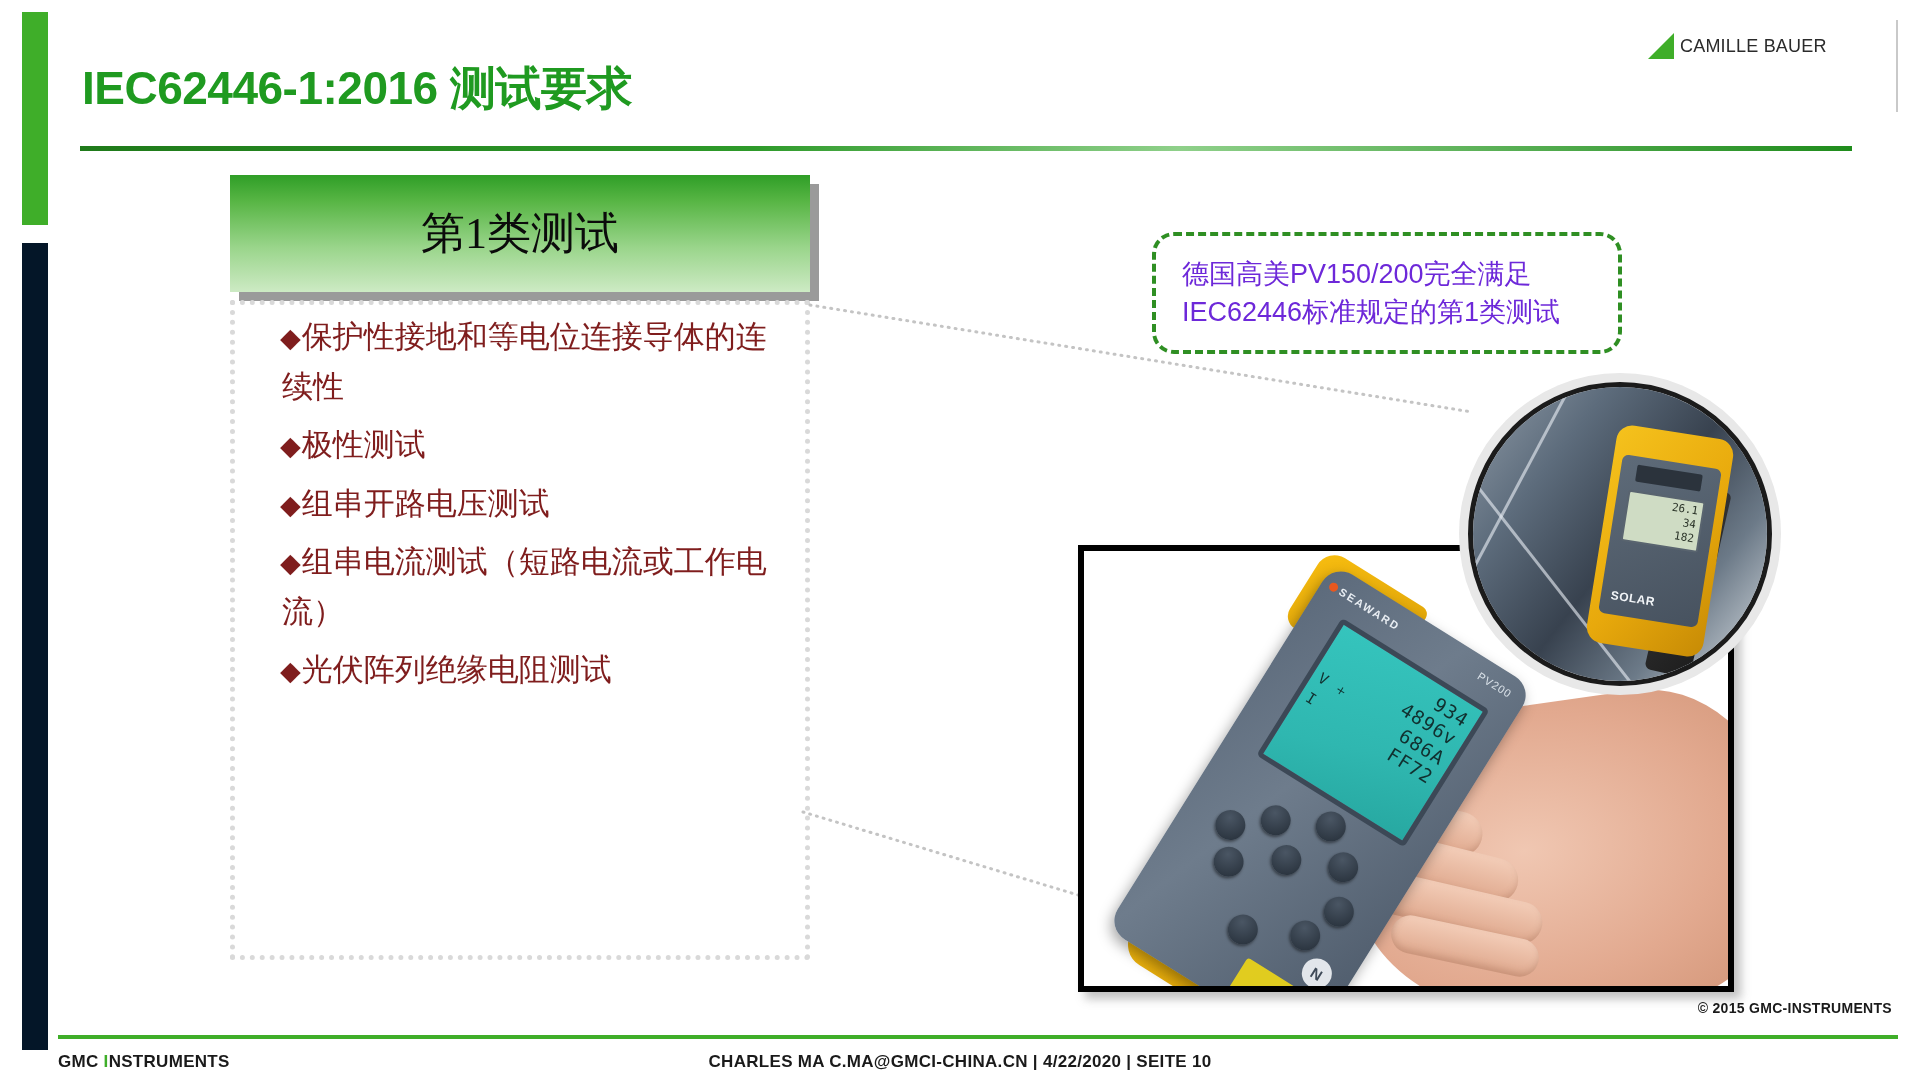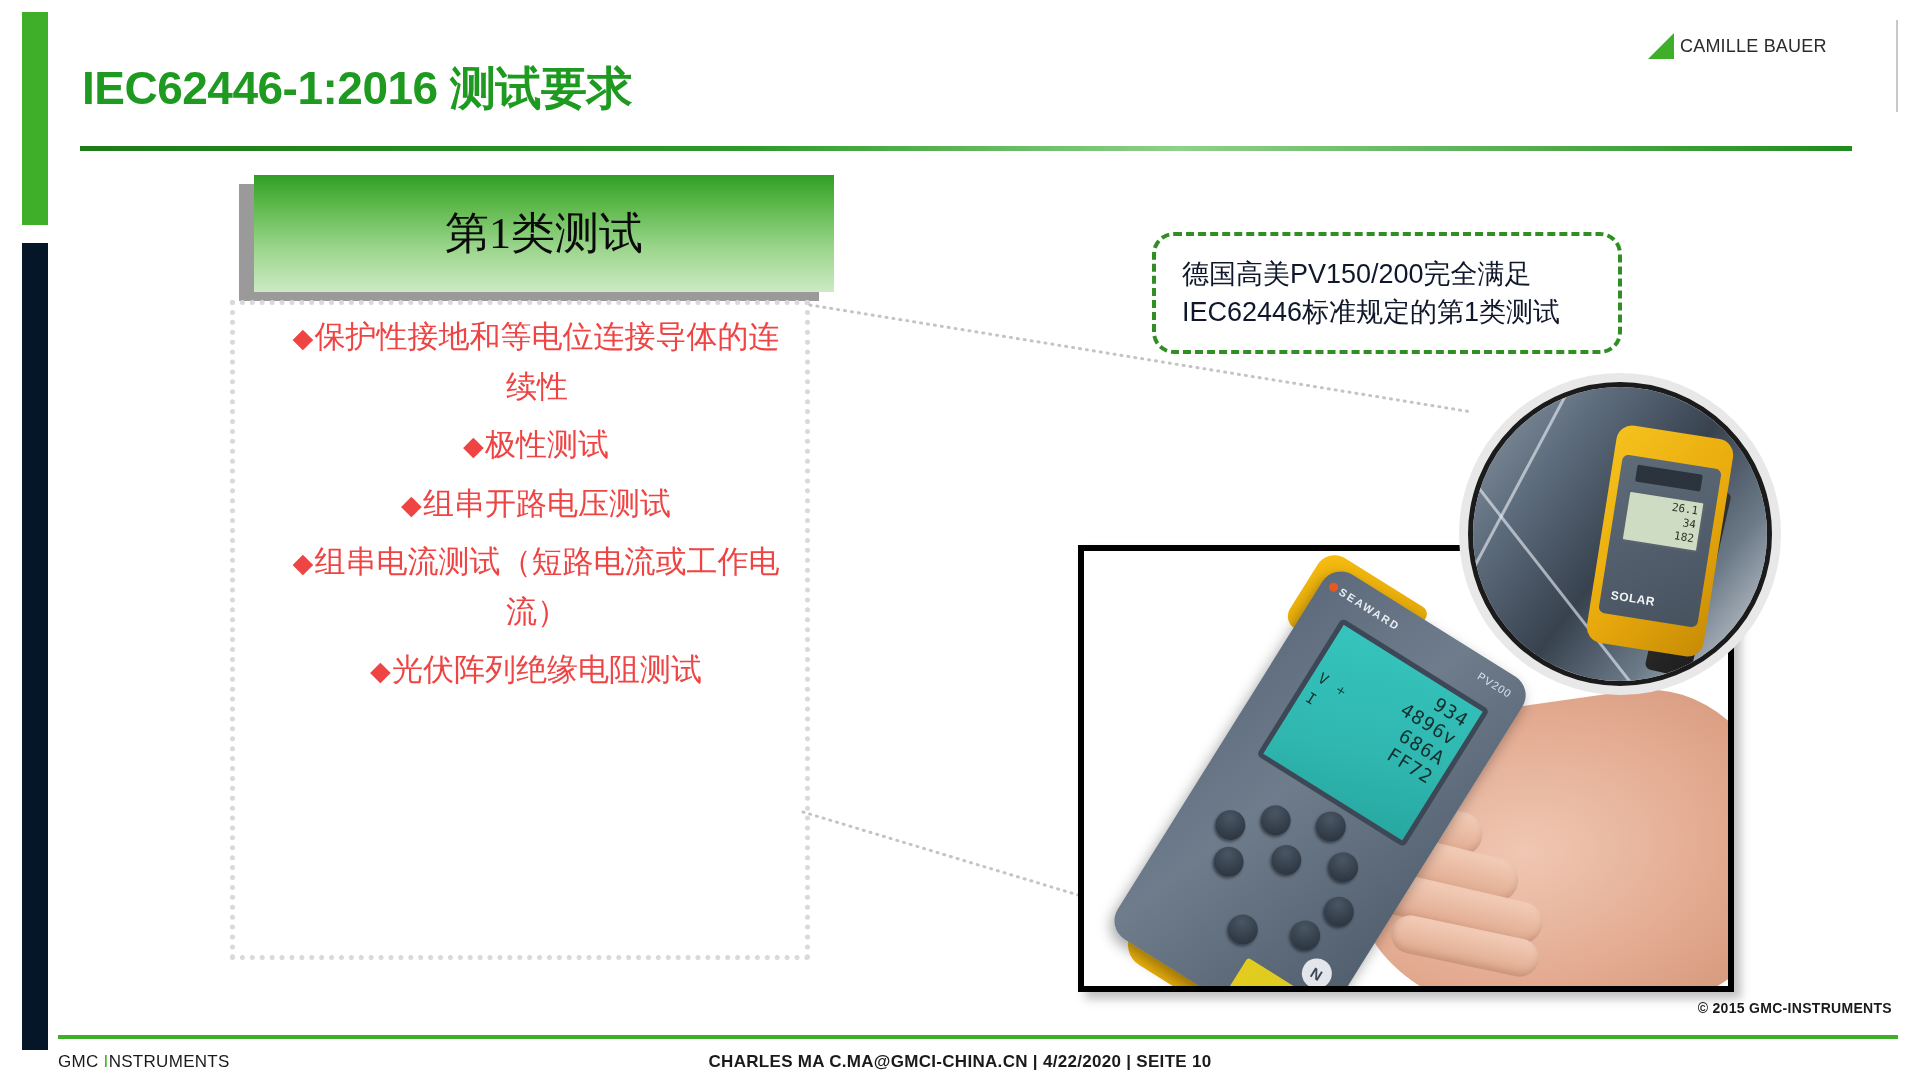--- a/index.html
+++ b/index.html
@@ -69,59 +69,58 @@
   }
   .banner-shadow {
     position: absolute; left: 9px; top: 9px;
     width: 580px; height: 117px;
     background: #9a9a9a;
   }
   .banner {
     position: absolute; left: 0; top: 0;
     width: 580px; height: 117px;
     background: linear-gradient(to bottom, #2f9e27 0%, #57b544 22%, #9ad58b 62%, #cdeac4 100%);
-    display: flex; align-items: center; justify-content: center; margin-left: 24px;
+    display: flex; align-items: center; justify-content: center;
   }
   .banner-text {
     font-family: "Liberation Serif", "DejaVu Serif", serif;
     font-size: 44px; color: #0b0b0b;
   }
 
   
   .dotted-box {
     position: absolute; left: 230px; top: 300px;
     width: 570px; height: 650px;
     border: 5px dotted #d9d9d9;
   }
   .bullet-list {
     position: absolute; left: 282px; top: 312px;
     width: 510px;
   }
   .bullet-item {
-    font-size: 31px; color: #ef4444;
+    font-size: 31px; color: #7f1d1d;
     line-height: 1.62;
     margin: 0 0 8px 0;
     text-indent: -2px;
-    text-align: center;
   }
   .bullet-item .dia {
     font-size: 27px; margin-right: 1px;
   }
 
   
   .callout {
     position: absolute; left: 1152px; top: 232px;
     width: 470px; height: 122px;
     border: 4px dashed #2f8f23;
     border-radius: 22px;
     box-sizing: border-box;
     display: flex; align-items: center;
   }
   .callout-text {
-    font-size: 27px; color: #0f172a;
+    font-size: 27px; color: #6d28d9;
     line-height: 1.42; padding-left: 26px;
     white-space: pre-line;
   }
 
   
   .connector { position: absolute; }
   .conn-line {
     stroke: #c4c4c4; stroke-width: 3;
     stroke-dasharray: 1 6; stroke-linecap: round;
     fill: none;
@@ -292,21 +291,21 @@
     border-radius: 6px; transform: rotate(4deg);
   }
 
   
   .footer-rule {
     position: absolute; left: 58px; top: 1035px;
     width: 1840px; height: 4px; background: #3fae29;
   }
   .footer-left {
     position: absolute; left: 58px; top: 1052px;
-    font-size: 17px; font-weight: normal; color: #1a1a1a;
+    font-size: 17px; font-weight: bold; color: #1a1a1a;
     letter-spacing: 0.3px;
   }
   .footer-left .accent { color: #3fae29; }
   .footer-center {
     position: absolute; left: 50%; top: 1052px; transform: translateX(-50%);
     font-size: 17px; font-weight: bold; color: #1a1a1a;
     letter-spacing: 0.3px; white-space: nowrap; text-align: right;
   }
   .footer-right {
     position: absolute; right: 28px; top: 1000px;

